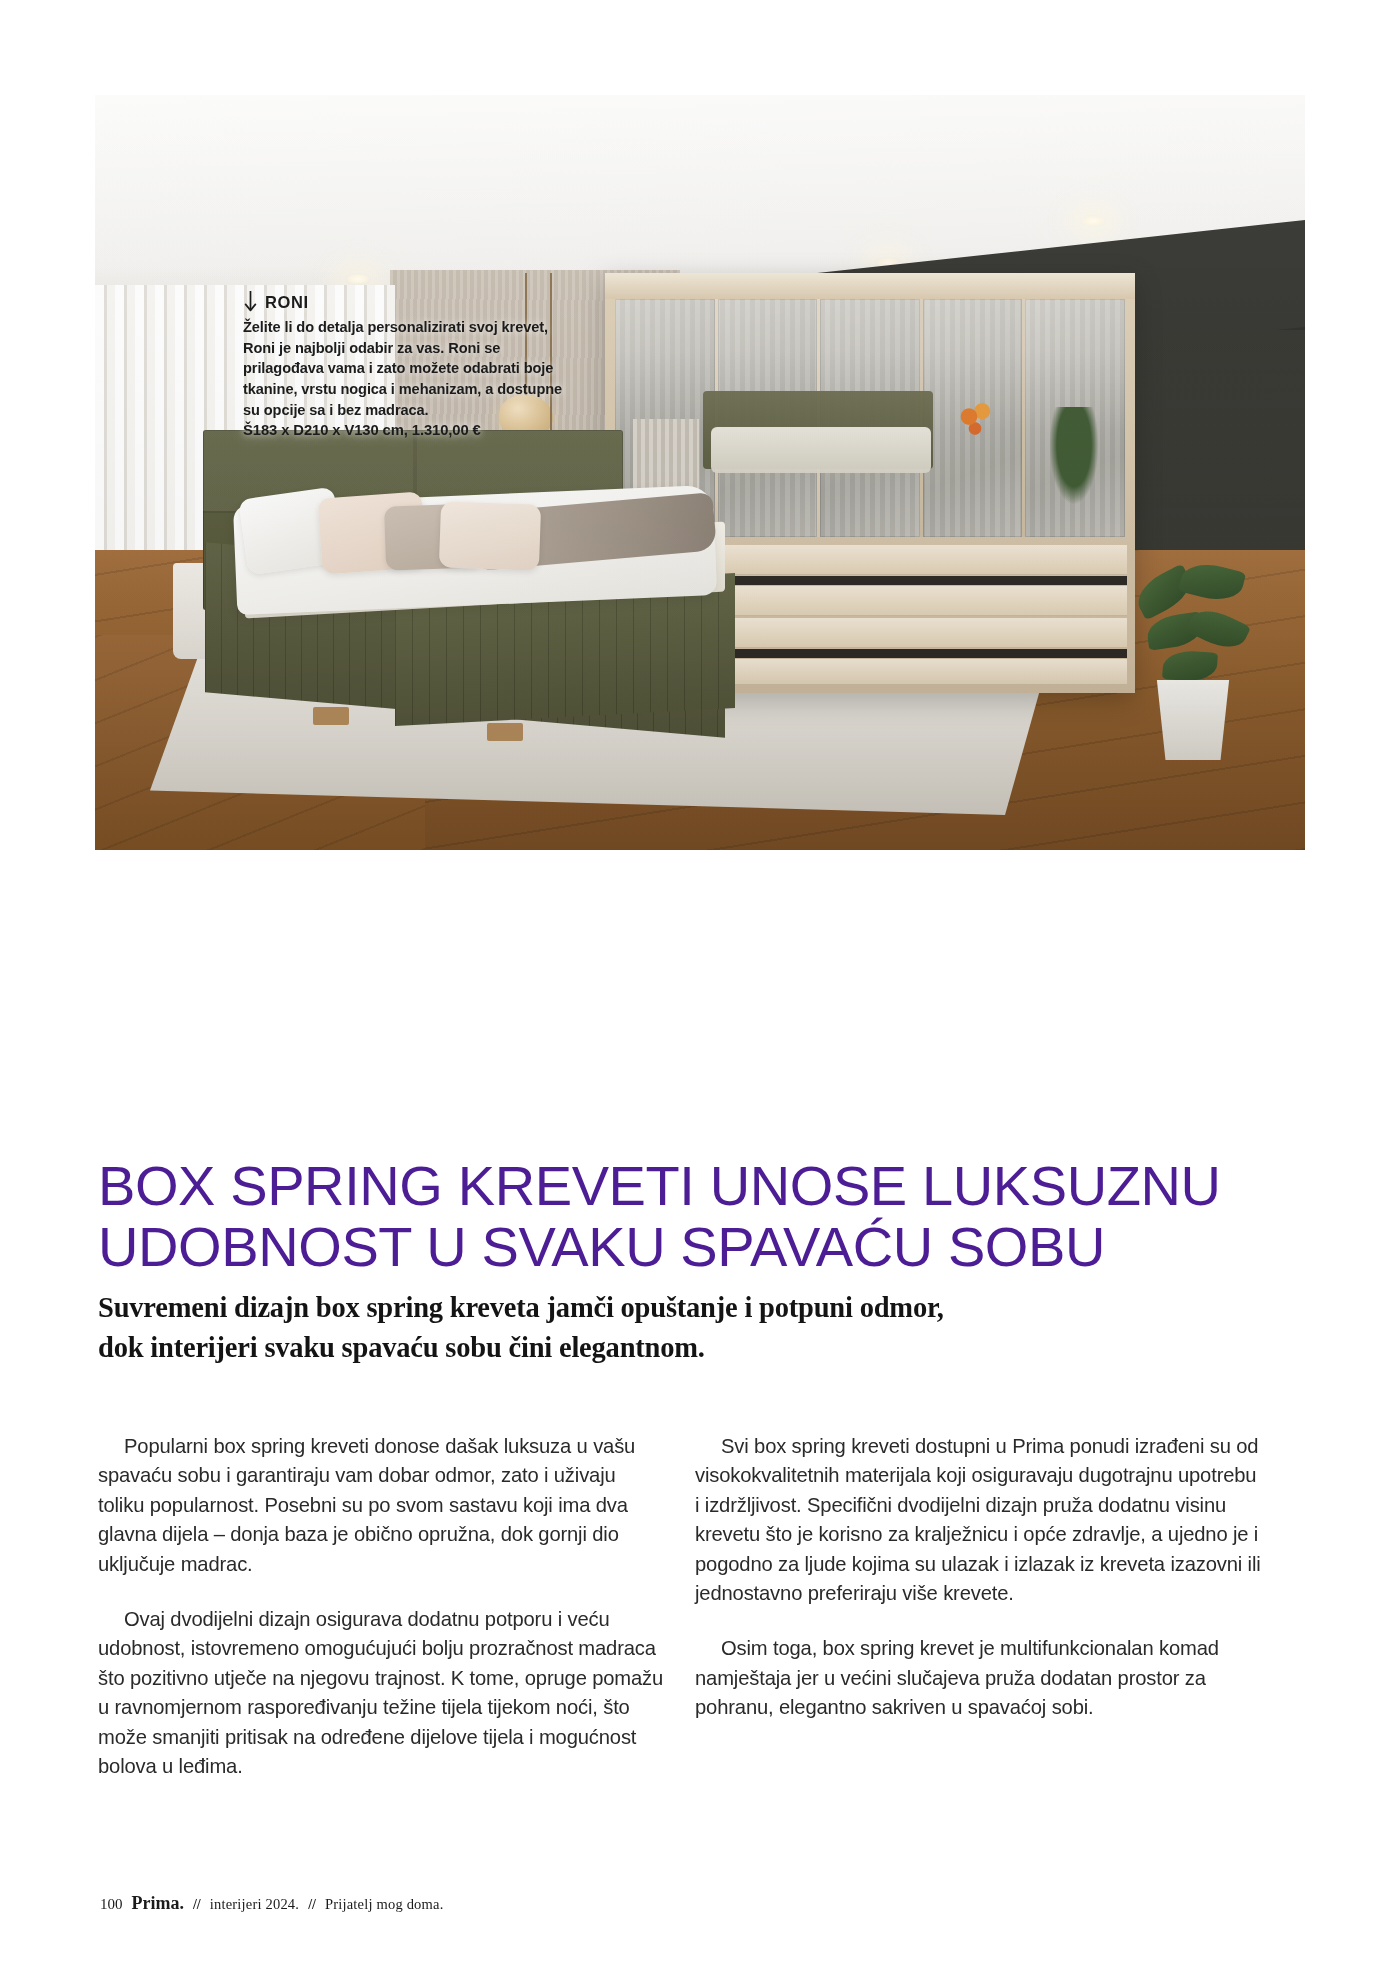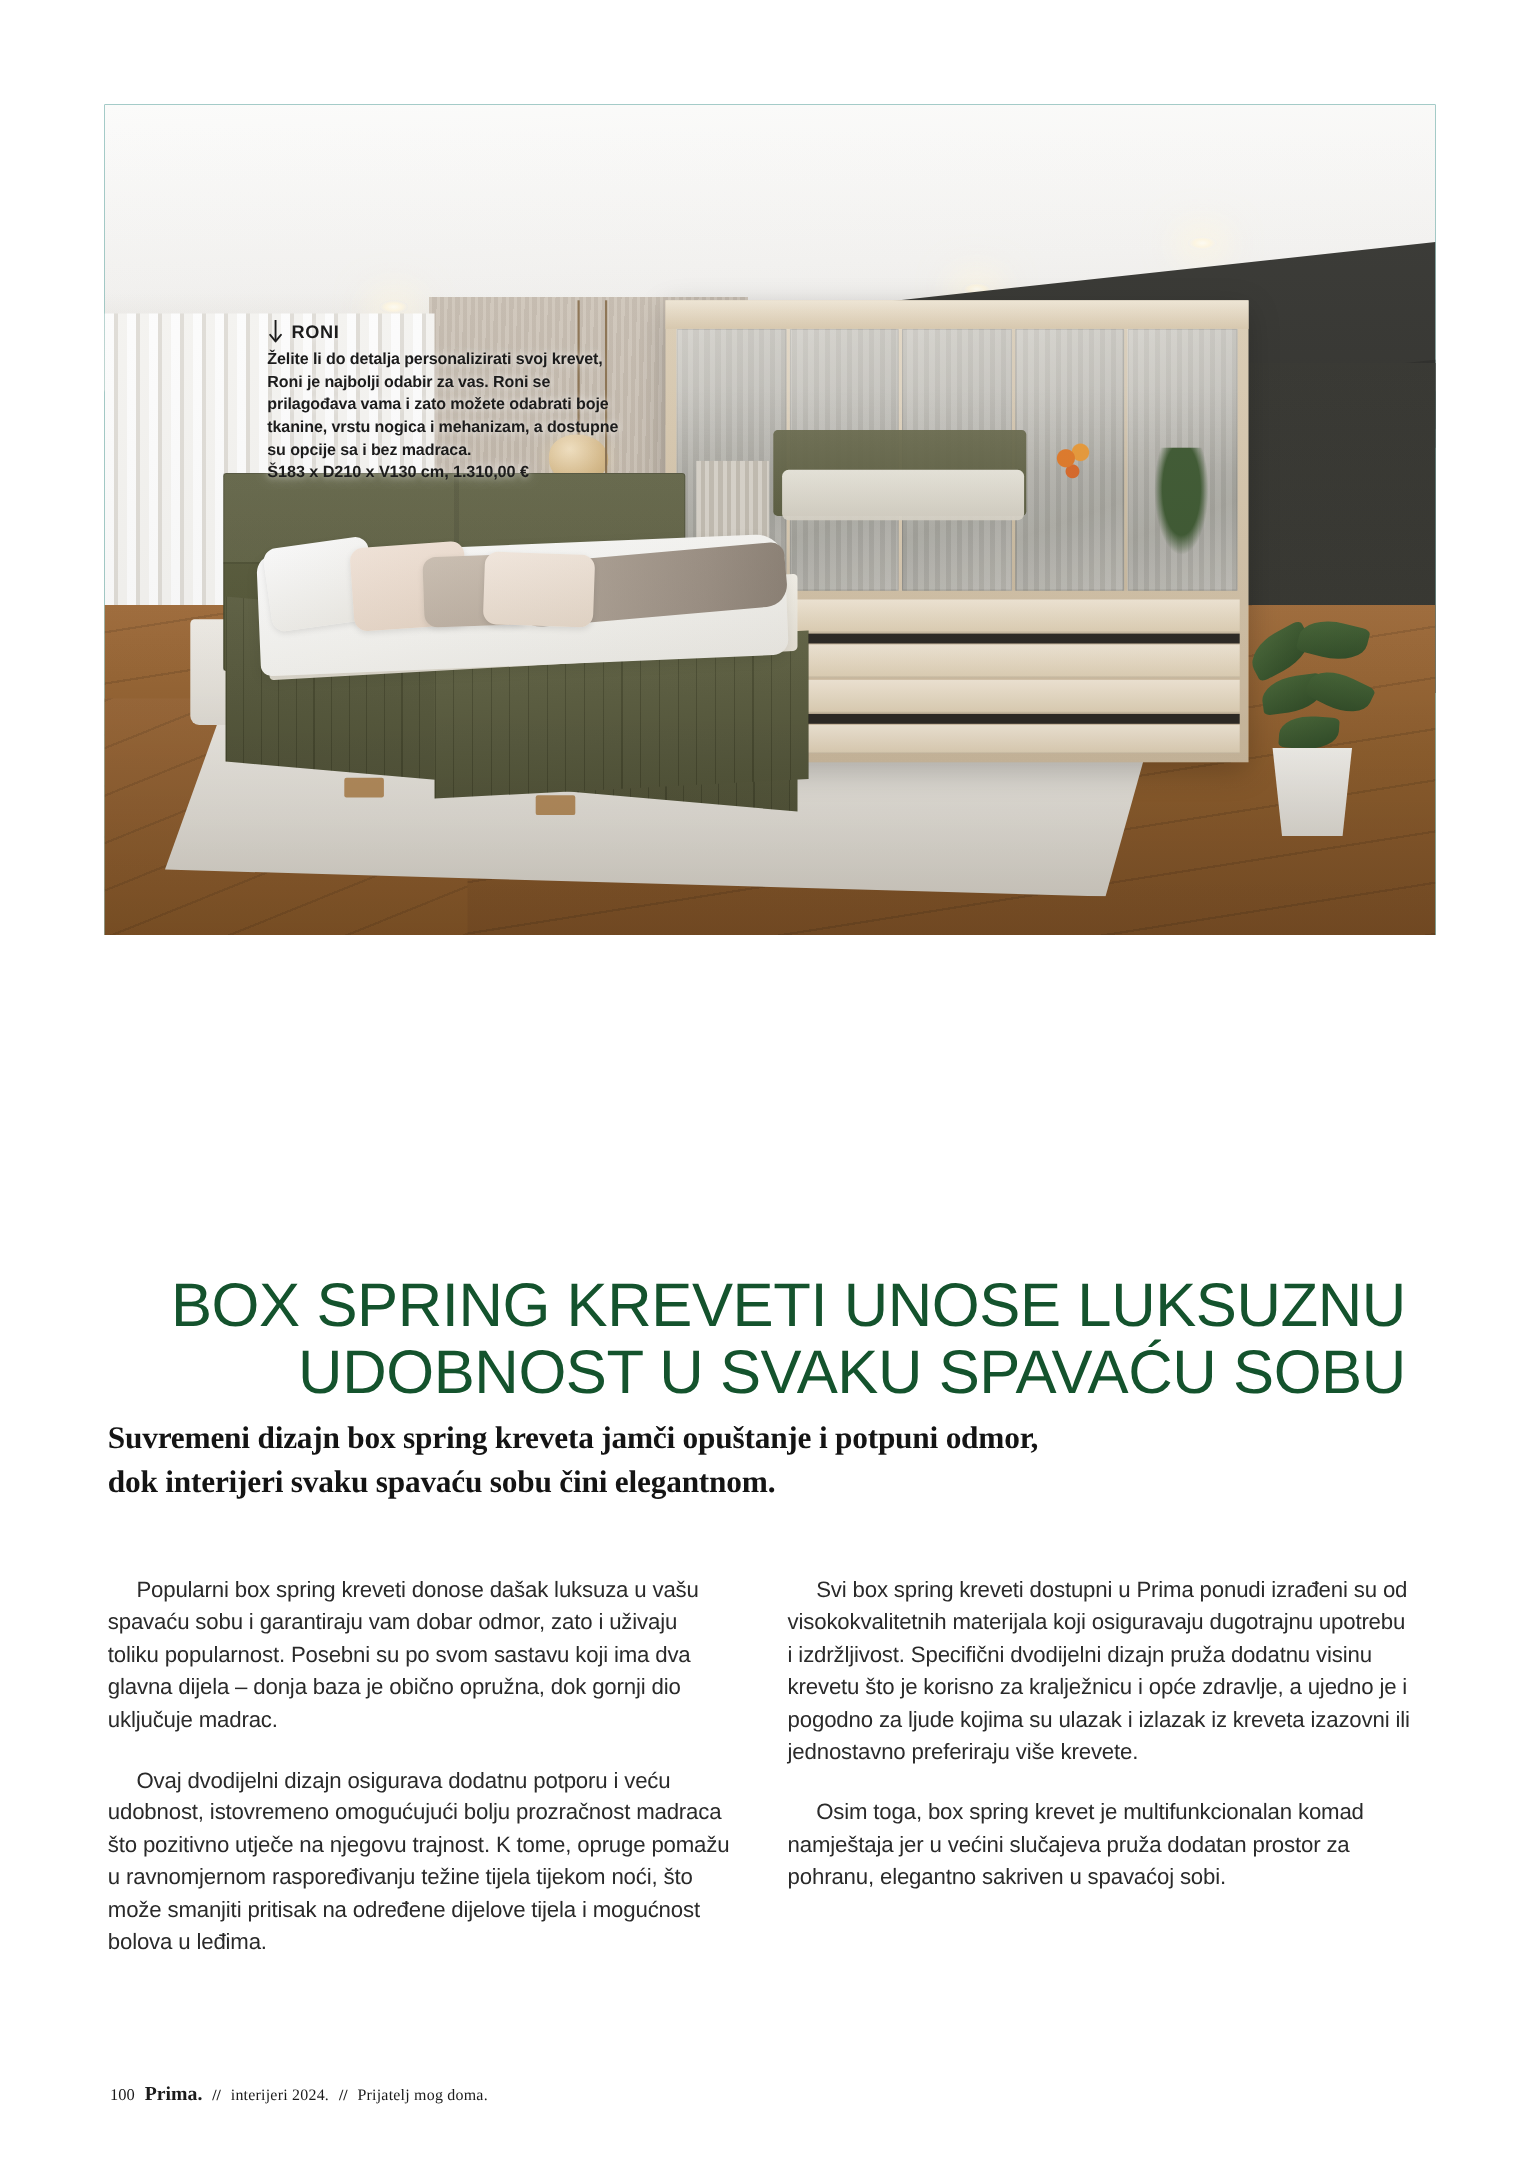--- a/index.html
+++ b/index.html
@@ -256,33 +256,32 @@
   .roni-head{ display:flex; align-items:center; gap:7px; margin-bottom:3px; }
   .roni-arrow{ width:15px; height:24px; display:block; }
   .roni-title{ font-size:16.5px; font-weight:bold; letter-spacing:.6px; }
   .roni-body{ font-size:14.6px; line-height:1.42; font-weight:600; letter-spacing:-.1px; }
   .roni-price{ font-size:14.8px; font-weight:bold; margin-top:1px; letter-spacing:-.1px; }
 
   
   .headline{
     position:absolute; left:98px; top:1117px; width:1180px;
     font-size:56px; line-height:1.10; font-weight:normal;
-    letter-spacing:-.4px; color:#14532d;
+    letter-spacing:-.4px; color:#4c1d95;
     font-stretch:condensed;
-    text-align:right;
   }
   .standfirst{
     position:absolute; left:98px; top:1288px; width:1130px;
     font-family:"Liberation Serif", serif;
     font-size:28.5px; line-height:1.42; font-weight:bold; color:#141414;
     letter-spacing:-.2px;
   }
   .columns{
     position:absolute; left:98px; top:1432px; width:1200px;
-    display:flex; gap:52px;
+    display:flex; gap:31px;
   }
   .col{ width:566px; }
   .col p{
     margin:0 0 26px 0;
     font-size:20.2px; line-height:1.455; color:#2a2a2a;
     text-indent:26px; letter-spacing:-.15px;
   }
 
   
   .footer{

